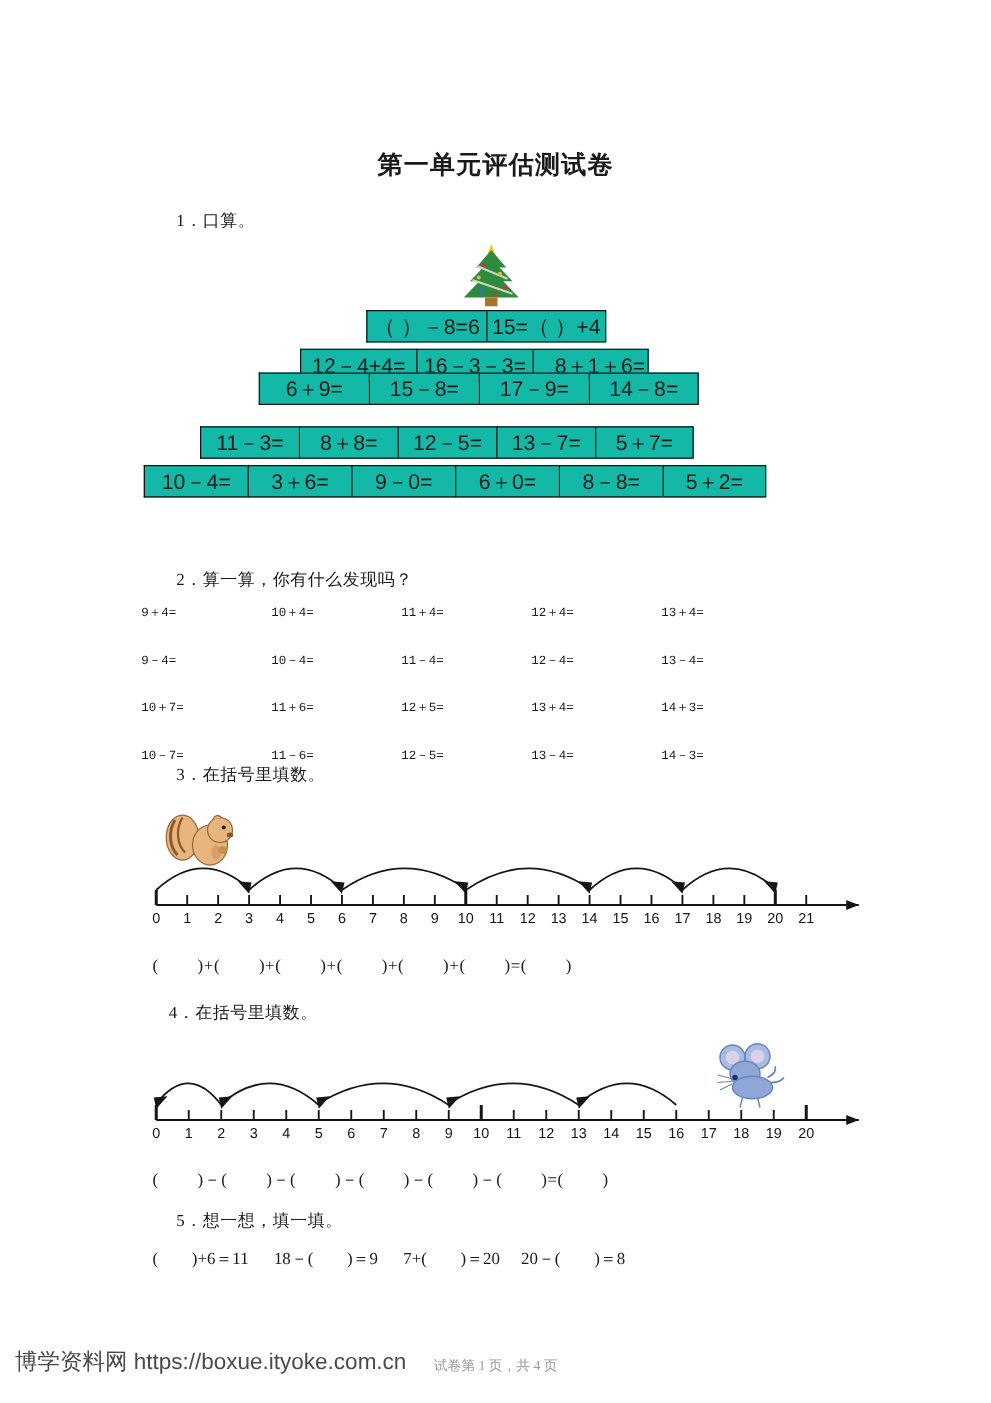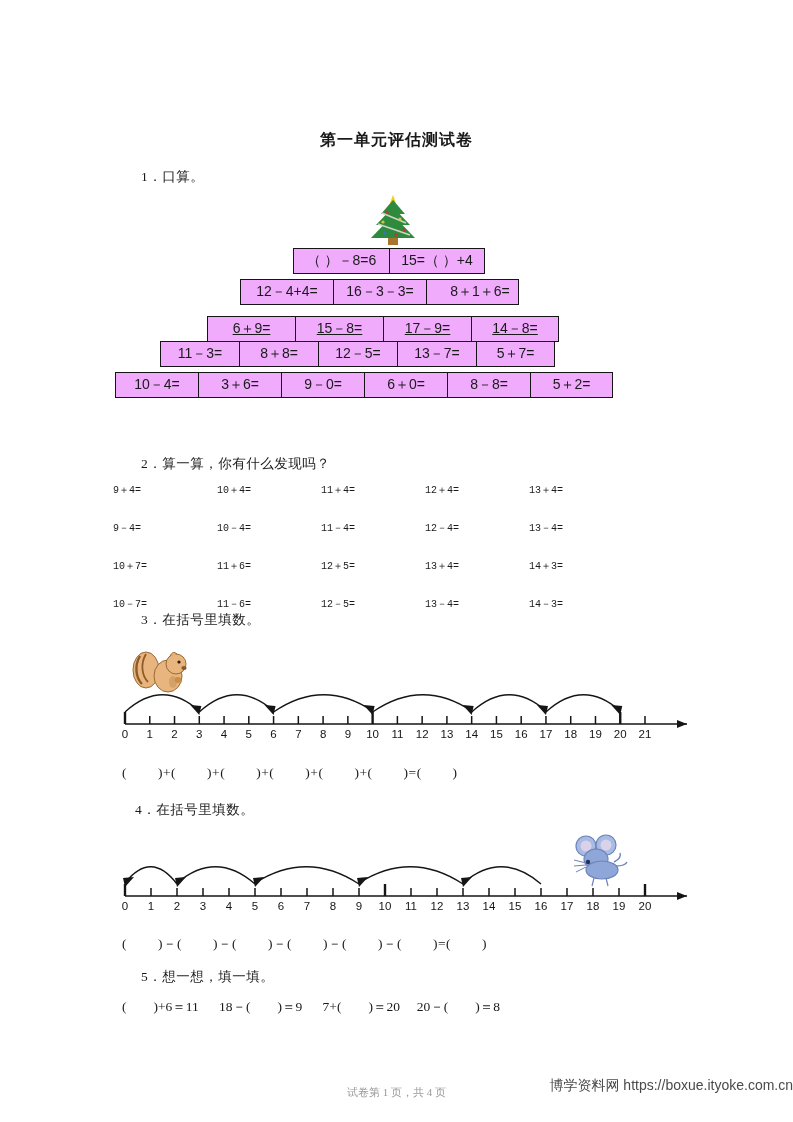--- a/index.html
+++ b/index.html
@@ -5,35 +5,34 @@
   html,body{margin:0;padding:0;background:#fff;}
   body{
     width:793px;height:1122px;
     font-family:"Liberation Serif","DejaVu Serif",serif;
     color:#1a1a1a;position:relative;overflow:hidden;
   }
   .page{position:relative;width:793px;height:1122px;}
 
   .title{
     position:absolute;left:0;right:0;top:118px;
-    text-align:center;font-size:16px;font-weight:bold;
+    text-align:center;font-size:20px;font-weight:bold;
     letter-spacing:1px;
-    margin-top:12px;
   }
 
   .qhead{position:absolute;font-size:13.5px;letter-spacing:.5px;margin-left:28px;}
 
   
   #pyramid{position:absolute;left:0;top:248px;width:793px;height:160px;}
   .prow{position:absolute;height:26px;display:flex;}
   .cell{
     border:1.3px solid #151515;border-right-width:0;
     display:flex;align-items:center;justify-content:center;
-    font-size:14px;font-family:"Liberation Sans","DejaVu Sans",sans-serif;
-    background:#f0abfc;box-sizing:border-box;
+    font-size:17px;font-family:"Liberation Sans","DejaVu Sans",sans-serif;
+    background:#14b8a6;box-sizing:border-box;
   }
   .cell.last{border-right-width:1.3px;}
 
   
   #tree{position:absolute;left:360px;top:192px;width:66px;height:62px;}
 
   
   #sec2{position:absolute;left:113px;top:483px;width:580px;}
   #sec2 .r{display:flex;margin-bottom:24px;}
   #sec2 .c{width:104px;font-size:10px;font-family:Liberation Mono, monospace;}
@@ -45,23 +44,24 @@
 
   
   #sec5row{position:absolute;left:122px;top:998px;font-size:13.5px;white-space:pre;}
 
   
   .footer-page{
     position:absolute;left:0;right:0;top:1085px;text-align:center;
     font-size:11px;color:#999;font-family:"Liberation Serif",serif;
   }
   .footer-wm{
-    position:absolute;left:0;right:0;top:1077px;text-align:right;
-    font-size:14px;color:#4a4a4a;
+    position:absolute;left:0;right:0;top:1077px;text-align:left;
+    font-size:18px;color:#4a4a4a;
     font-family:"Liberation Sans","DejaVu Sans",sans-serif;
+    padding-left:12px;
   }
 </style>
 </head>
 <body>
 
 <div class="page">
 
   <div class="title">第一单元评估测试卷</div>
 
   <div class="qhead" style="left:113px;top:168px;">1．口算。</div>
@@ -85,21 +85,21 @@
 
   <div class="prow" style="left: 293px; top: 0px;">
         <div class="cell" style="width: 96px;">（ ）－8=6</div>
         <div class="cell last" style="width: 96px;">15=（ ）+4</div>
       </div>
       <div class="prow" style="left: 240px; top: 31px; text-align: right;">
         <div class="cell" style="width: 93px;">12－4+4=</div>
         <div class="cell" style="width: 93px;">16－3－3=</div>
         <div class="cell last" style="width: 93px; padding-left: 15px;">8＋1＋6=</div>
       </div>
-      <div class="prow" style="left: 207px; top: 68px; text-decoration: underline;">
+      <div class="prow" style="left: 207px; top: 50px;">
         <div class="cell" style="width: 88px;">6＋9=</div>
         <div class="cell" style="width: 88px;">15－8=</div>
         <div class="cell" style="width: 88px;">17－9=</div>
         <div class="cell last" style="width: 88px;">14－8=</div>
       </div>
       <div class="prow" style="left: 160px; top: 93px;">
         <div class="cell" style="width: 79px;">11－3=</div>
         <div class="cell" style="width: 79px;">8＋8=</div>
         <div class="cell" style="width: 79px;">12－5=</div>
         <div class="cell" style="width: 79px;">13－7=</div>

